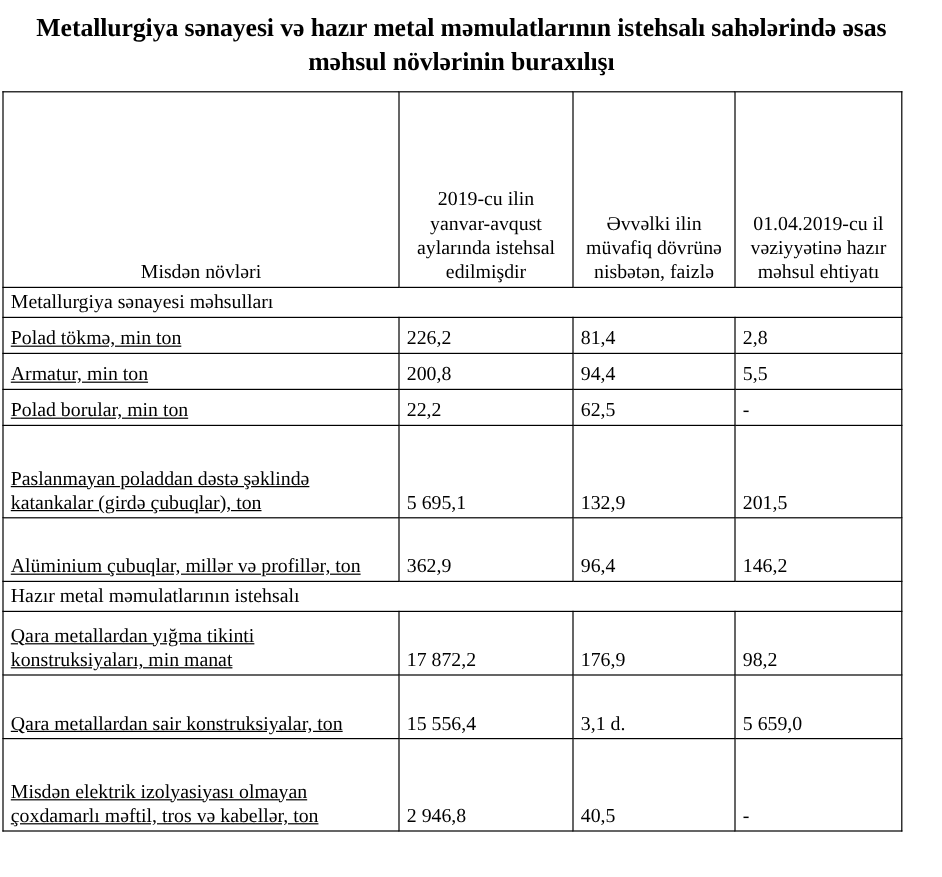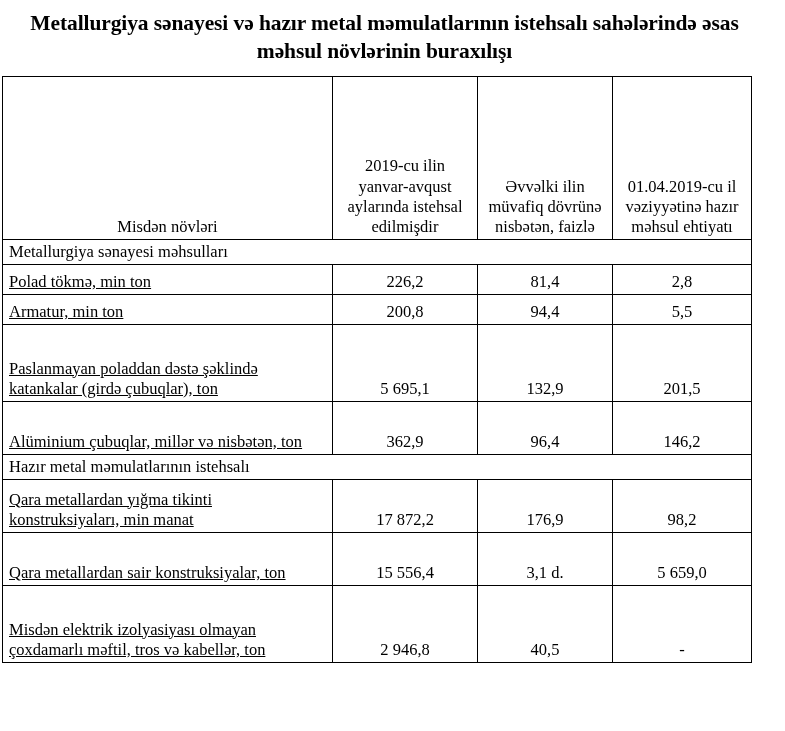--- a/index.html
+++ b/index.html
@@ -61,21 +61,21 @@
     padding-top: 3px;
     padding-bottom: 3px;
   }
   .label-cell {
     text-align: left;
     line-height: 1.22;
     vertical-align: bottom;
     text-decoration: underline;
   }
   .num-cell {
-    text-align: center;
+    text-align: left;
     vertical-align: bottom;
     padding-right: 9px;
   }
   .r1 td { height: 25px; }
   .r2 td { height: 48px; }
   .r3 td { height: 72px; }
 </style>
 </head>
 <body>
 
@@ -111,31 +111,37 @@
         <td class="num-cell">2,8</td>
       </tr>
 
       <tr class="r1">
         <td class="label-cell">Armatur, min ton</td>
         <td class="num-cell">200,8</td>
         <td class="num-cell">94,4</td>
         <td class="num-cell">5,5</td>
       </tr>
 
+      <tr class="r1">
+        <td class="label-cell">Polad borular,  min ton</td>
+        <td class="num-cell">22,2</td>
+        <td class="num-cell">62,5</td>
+        <td class="num-cell">-</td>
+      </tr>
 
       <tr class="r3">
         <td class="label-cell">Paslanmayan poladdan dəstə şəklində katankalar (girdə çubuqlar), ton</td>
         <td class="num-cell">5 695,1</td>
         <td class="num-cell">132,9</td>
         <td class="num-cell">201,5</td>
       </tr>
 
 
       <tr class="r2">
-        <td class="label-cell">Alüminium çubuqlar, millər və nisbətən, ton</td>
+        <td class="label-cell">Alüminium çubuqlar, millər və profillər, ton</td>
         <td class="num-cell">362,9</td>
         <td class="num-cell">96,4</td>
         <td class="num-cell">146,2</td>
       </tr>
 
       <tr class="section-row">
         <td colspan="4">Hazır metal məmulatlarının istehsalı</td>
       </tr>
 
       <tr class="r2">

